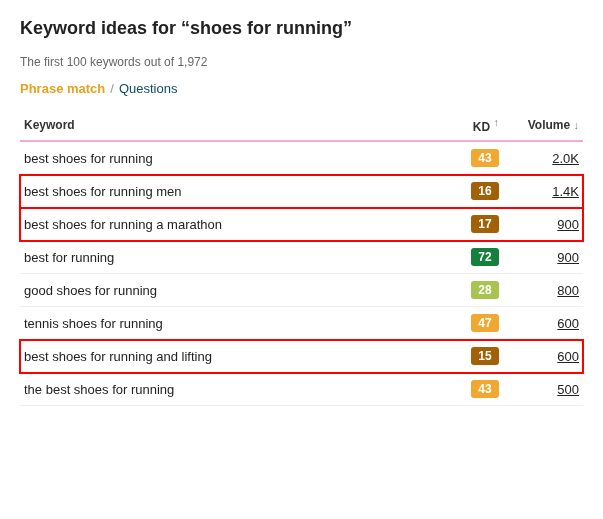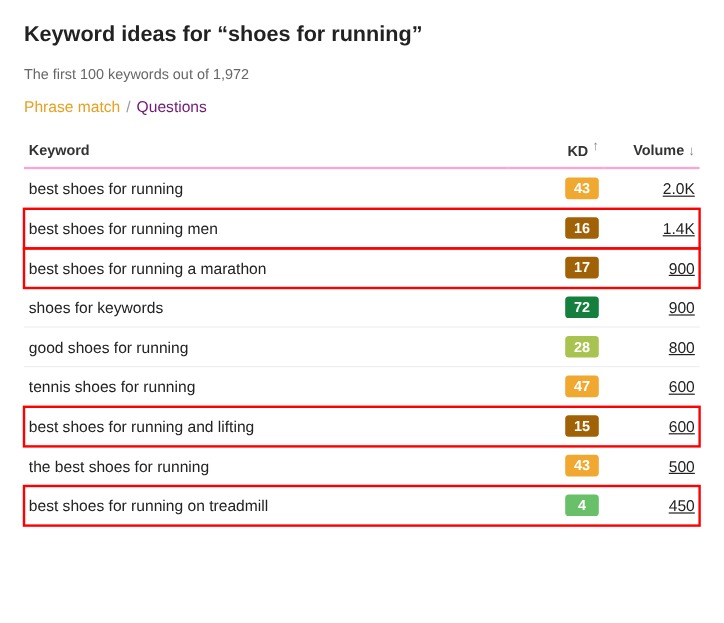--- a/index.html
+++ b/index.html
@@ -24,30 +24,30 @@
     }
     .tabs {
       display: flex;
       align-items: center;
       gap: 0;
       margin-bottom: 14px;
       font-size: 13px;
     }
     .tab-phrase {
       color: #e8a020;
-      font-weight: normal;
+      font-weight: bold;
       text-decoration: none;
       cursor: pointer;
     }
     .tab-sep {
       color: #999;
       margin: 0 5px;
     }
     .tab-questions {
-      color: #701a75;
+      color: #0c4a6e;
       text-decoration: none;
       cursor: pointer;
     }
     table {
       width: 100%;
       border-collapse: collapse;
     }
     thead tr th {
       font-weight: bold;
       font-size: 12px;
@@ -141,21 +141,21 @@
         <td>best shoes for running men</td>
         <td class="kd-cell"><span class="kd-badge kd-light-green">16</span></td>
         <td class="vol-cell">1.4K</td>
       </tr>
       <tr class="highlighted">
         <td>best shoes for running a marathon</td>
         <td class="kd-cell"><span class="kd-badge kd-light-green">17</span></td>
         <td class="vol-cell">900</td>
       </tr>
       <tr>
-        <td>shoes for keywords</td>
+        <td>best for running</td>
         <td class="kd-cell"><span class="kd-badge kd-red-orange">72</span></td>
         <td class="vol-cell">900</td>
       </tr>
       <tr>
         <td>good shoes for running</td>
         <td class="kd-cell"><span class="kd-badge kd-yellow-green">28</span></td>
         <td class="vol-cell">800</td>
       </tr>
       <tr>
         <td>tennis shoes for running</td>
@@ -165,19 +165,14 @@
       <tr class="highlighted">
         <td>best shoes for running and lifting</td>
         <td class="kd-cell"><span class="kd-badge kd-light-green">15</span></td>
         <td class="vol-cell">600</td>
       </tr>
       <tr>
         <td>the best shoes for running</td>
         <td class="kd-cell"><span class="kd-badge kd-orange">43</span></td>
         <td class="vol-cell">500</td>
       </tr>
-      <tr class="highlighted">
-        <td>best shoes for running on treadmill</td>
-        <td class="kd-cell"><span class="kd-badge kd-green">4</span></td>
-        <td class="vol-cell">450</td>
-      </tr>
     </tbody>
 </table>
 
 </body></html>

